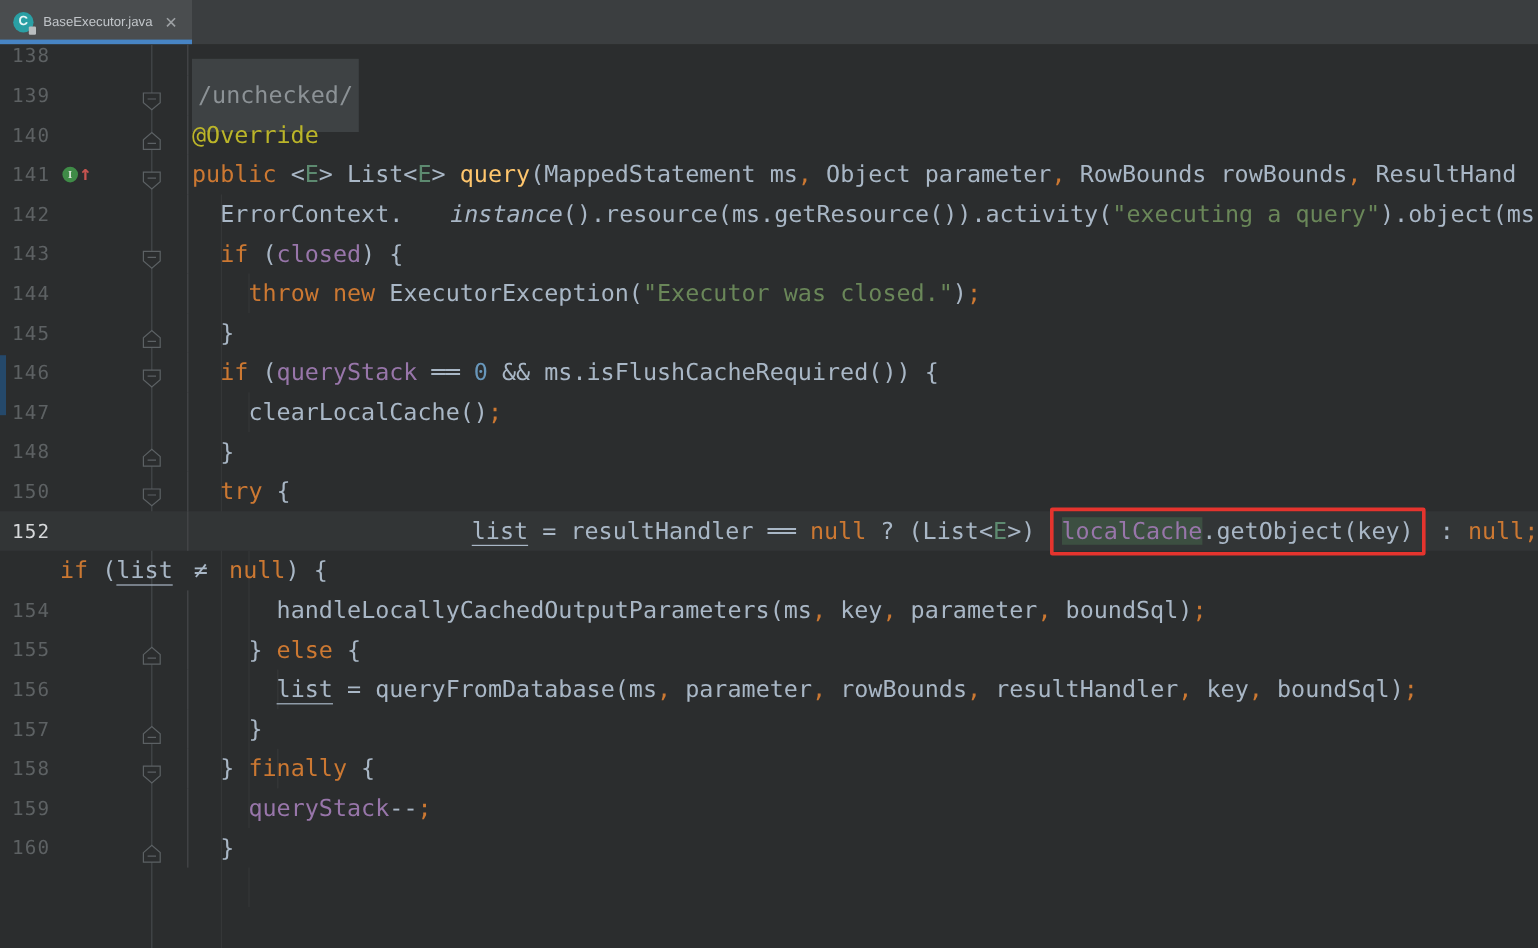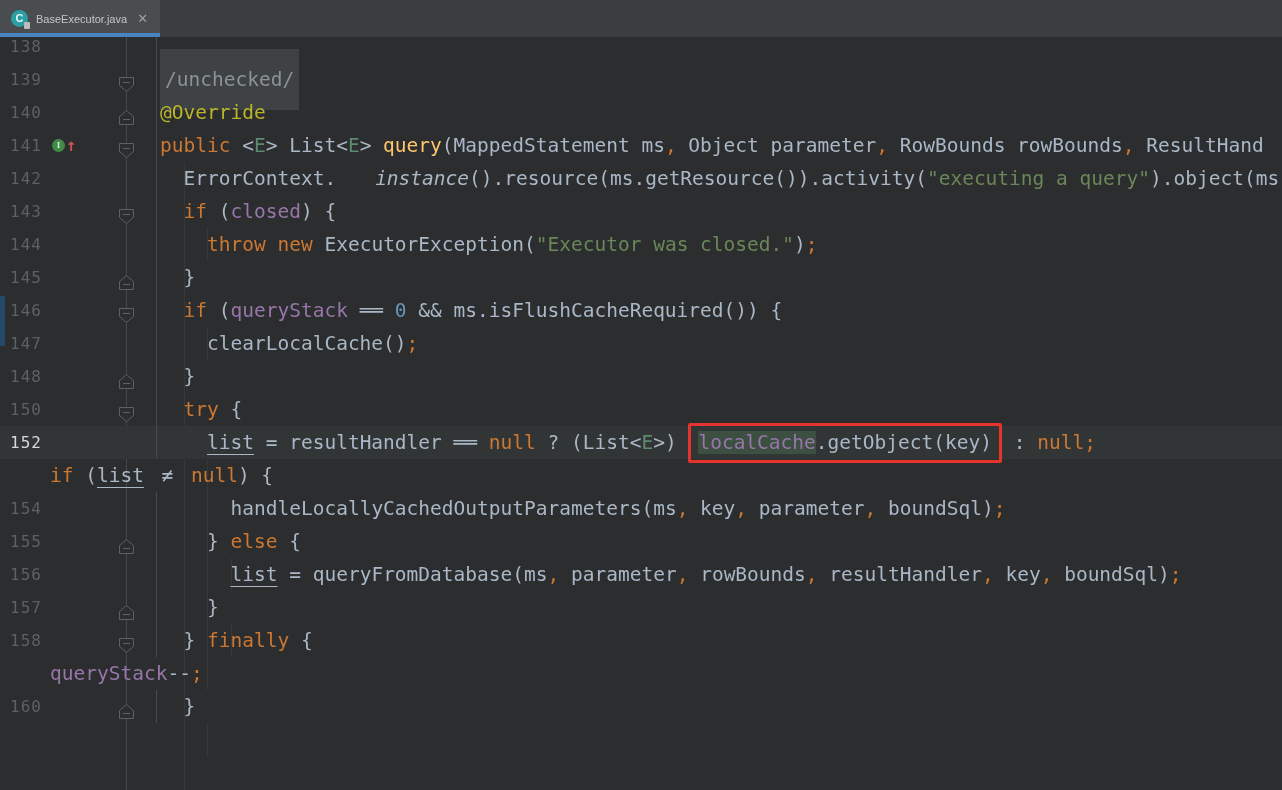--- a/index.html
+++ b/index.html
@@ -24,21 +24,21 @@
 
   
   .editor { position:absolute; left:0; top:37px; width:1282px; height:753px;
             background:var(--c-editor-bg,#2B2D2E); overflow:hidden; }
   .guides { position:absolute; inset:0; z-index:0; }
   .guide { position:absolute; width:1px; background:rgba(255,255,255,0.05); }
   .fold-line { position:absolute; left:126px; top:0; bottom:0; width:1px; background:#45494B; z-index:0; }
   #code-rows { position:relative; margin-top:-7px; z-index:1; }
 
   .row { position:relative; display:flex; height:33px; line-height:33px; white-space:pre; }
-  .row.caret { background:var(--c-caret-row-bg,#323536); }
+  .row.caret { background:var(--c-caret-row-bg,#323536);justify-content:space-between; }
   .gutter { position:relative; flex:0 0 157px; height:33px;
             border-right:1px solid var(--c-gutter-line,#47494B); }
   .lnum { position:absolute; left:10px; top:0; font-size:16px;
           color:var(--c-line-number,#5D6163); letter-spacing:1px; }
   .row.caret .lnum { color:var(--c-active-line-number,#D6D8DA); }
   .fold-marker { position:absolute; left:118px; top:8px; width:17px; height:17px; cursor:pointer; }
   .ovr { position:absolute; left:52px; top:0; height:33px; display:flex; align-items:center; cursor:pointer; }
   .ovr-circle { width:13px; height:13px; border-radius:50%; background:#3F8B47; color:#DCE7DC;
                 font-size:9px; font-weight:bold; display:flex; align-items:center; justify-content:center;
                 font-family:"Liberation Serif",serif; }
@@ -140,21 +140,21 @@
             </svg></span></div><div class="code" style="padding-left: 50px;"><span>} </span><span class="c-kw">else</span><span> {</span></div></div>
       <div class="row"><div class="gutter"><span class="lnum">156</span></div><div class="code" style="padding-left: 73.5px;"><span class="c-lv">list</span><span> = queryFromDatabase(ms</span><span class="c-p">,</span><span> parameter</span><span class="c-p">,</span><span> rowBounds</span><span class="c-p">,</span><span> resultHandler</span><span class="c-p">,</span><span> key</span><span class="c-p">,</span><span> boundSql)</span><span class="c-p">;</span></div></div>
       <div class="row"><div class="gutter"><span class="lnum">157</span><span class="fold-marker"><svg width="17" height="17" viewBox="0 0 17 17">
               <path d="M1.5 7.5 L8.5 1.5 L15.5 7.5 V15.5 H1.5 Z" fill="#2B2D2E" stroke="#5C6164" stroke-width="1"></path>
               <line x1="5" y1="10.5" x2="12" y2="10.5" stroke="#5C6164" stroke-width="1"></line>
             </svg></span></div><div class="code" style="padding-left: 50px;"><span>}</span></div></div>
       <div class="row"><div class="gutter"><span class="lnum">158</span><span class="fold-marker"><svg width="17" height="17" viewBox="0 0 17 17">
               <path d="M1.5 1.5 H15.5 V9.5 L8.5 15.5 L1.5 9.5 Z" fill="#2B2D2E" stroke="#5C6164" stroke-width="1"></path>
               <line x1="5" y1="6.5" x2="12" y2="6.5" stroke="#5C6164" stroke-width="1"></line>
             </svg></span></div><div class="code" style="padding-left: 26.5px;"><span>} </span><span class="c-kw">finally</span><span> {</span></div></div>
-      <div class="row"><div class="code" style="padding-left: 50px;"><span class="c-fld">queryStack</span><span>--</span><span class="c-p">;</span></div></div>
+      <div class="row"><div class="gutter"><span class="lnum">159</span></div><div class="code" style="padding-left: 50px;"><span class="c-fld">queryStack</span><span>--</span><span class="c-p">;</span></div></div>
       <div class="row"><div class="gutter"><span class="lnum">160</span><span class="fold-marker"><svg width="17" height="17" viewBox="0 0 17 17">
               <path d="M1.5 7.5 L8.5 1.5 L15.5 7.5 V15.5 H1.5 Z" fill="#2B2D2E" stroke="#5C6164" stroke-width="1"></path>
               <line x1="5" y1="10.5" x2="12" y2="10.5" stroke="#5C6164" stroke-width="1"></line>
             </svg></span></div><div class="code" style="padding-left: 26.5px;"><span>}</span></div></div>
     </div>
 </div>
 
 <div class="blue-stripe"></div>
 
 </body></html>

